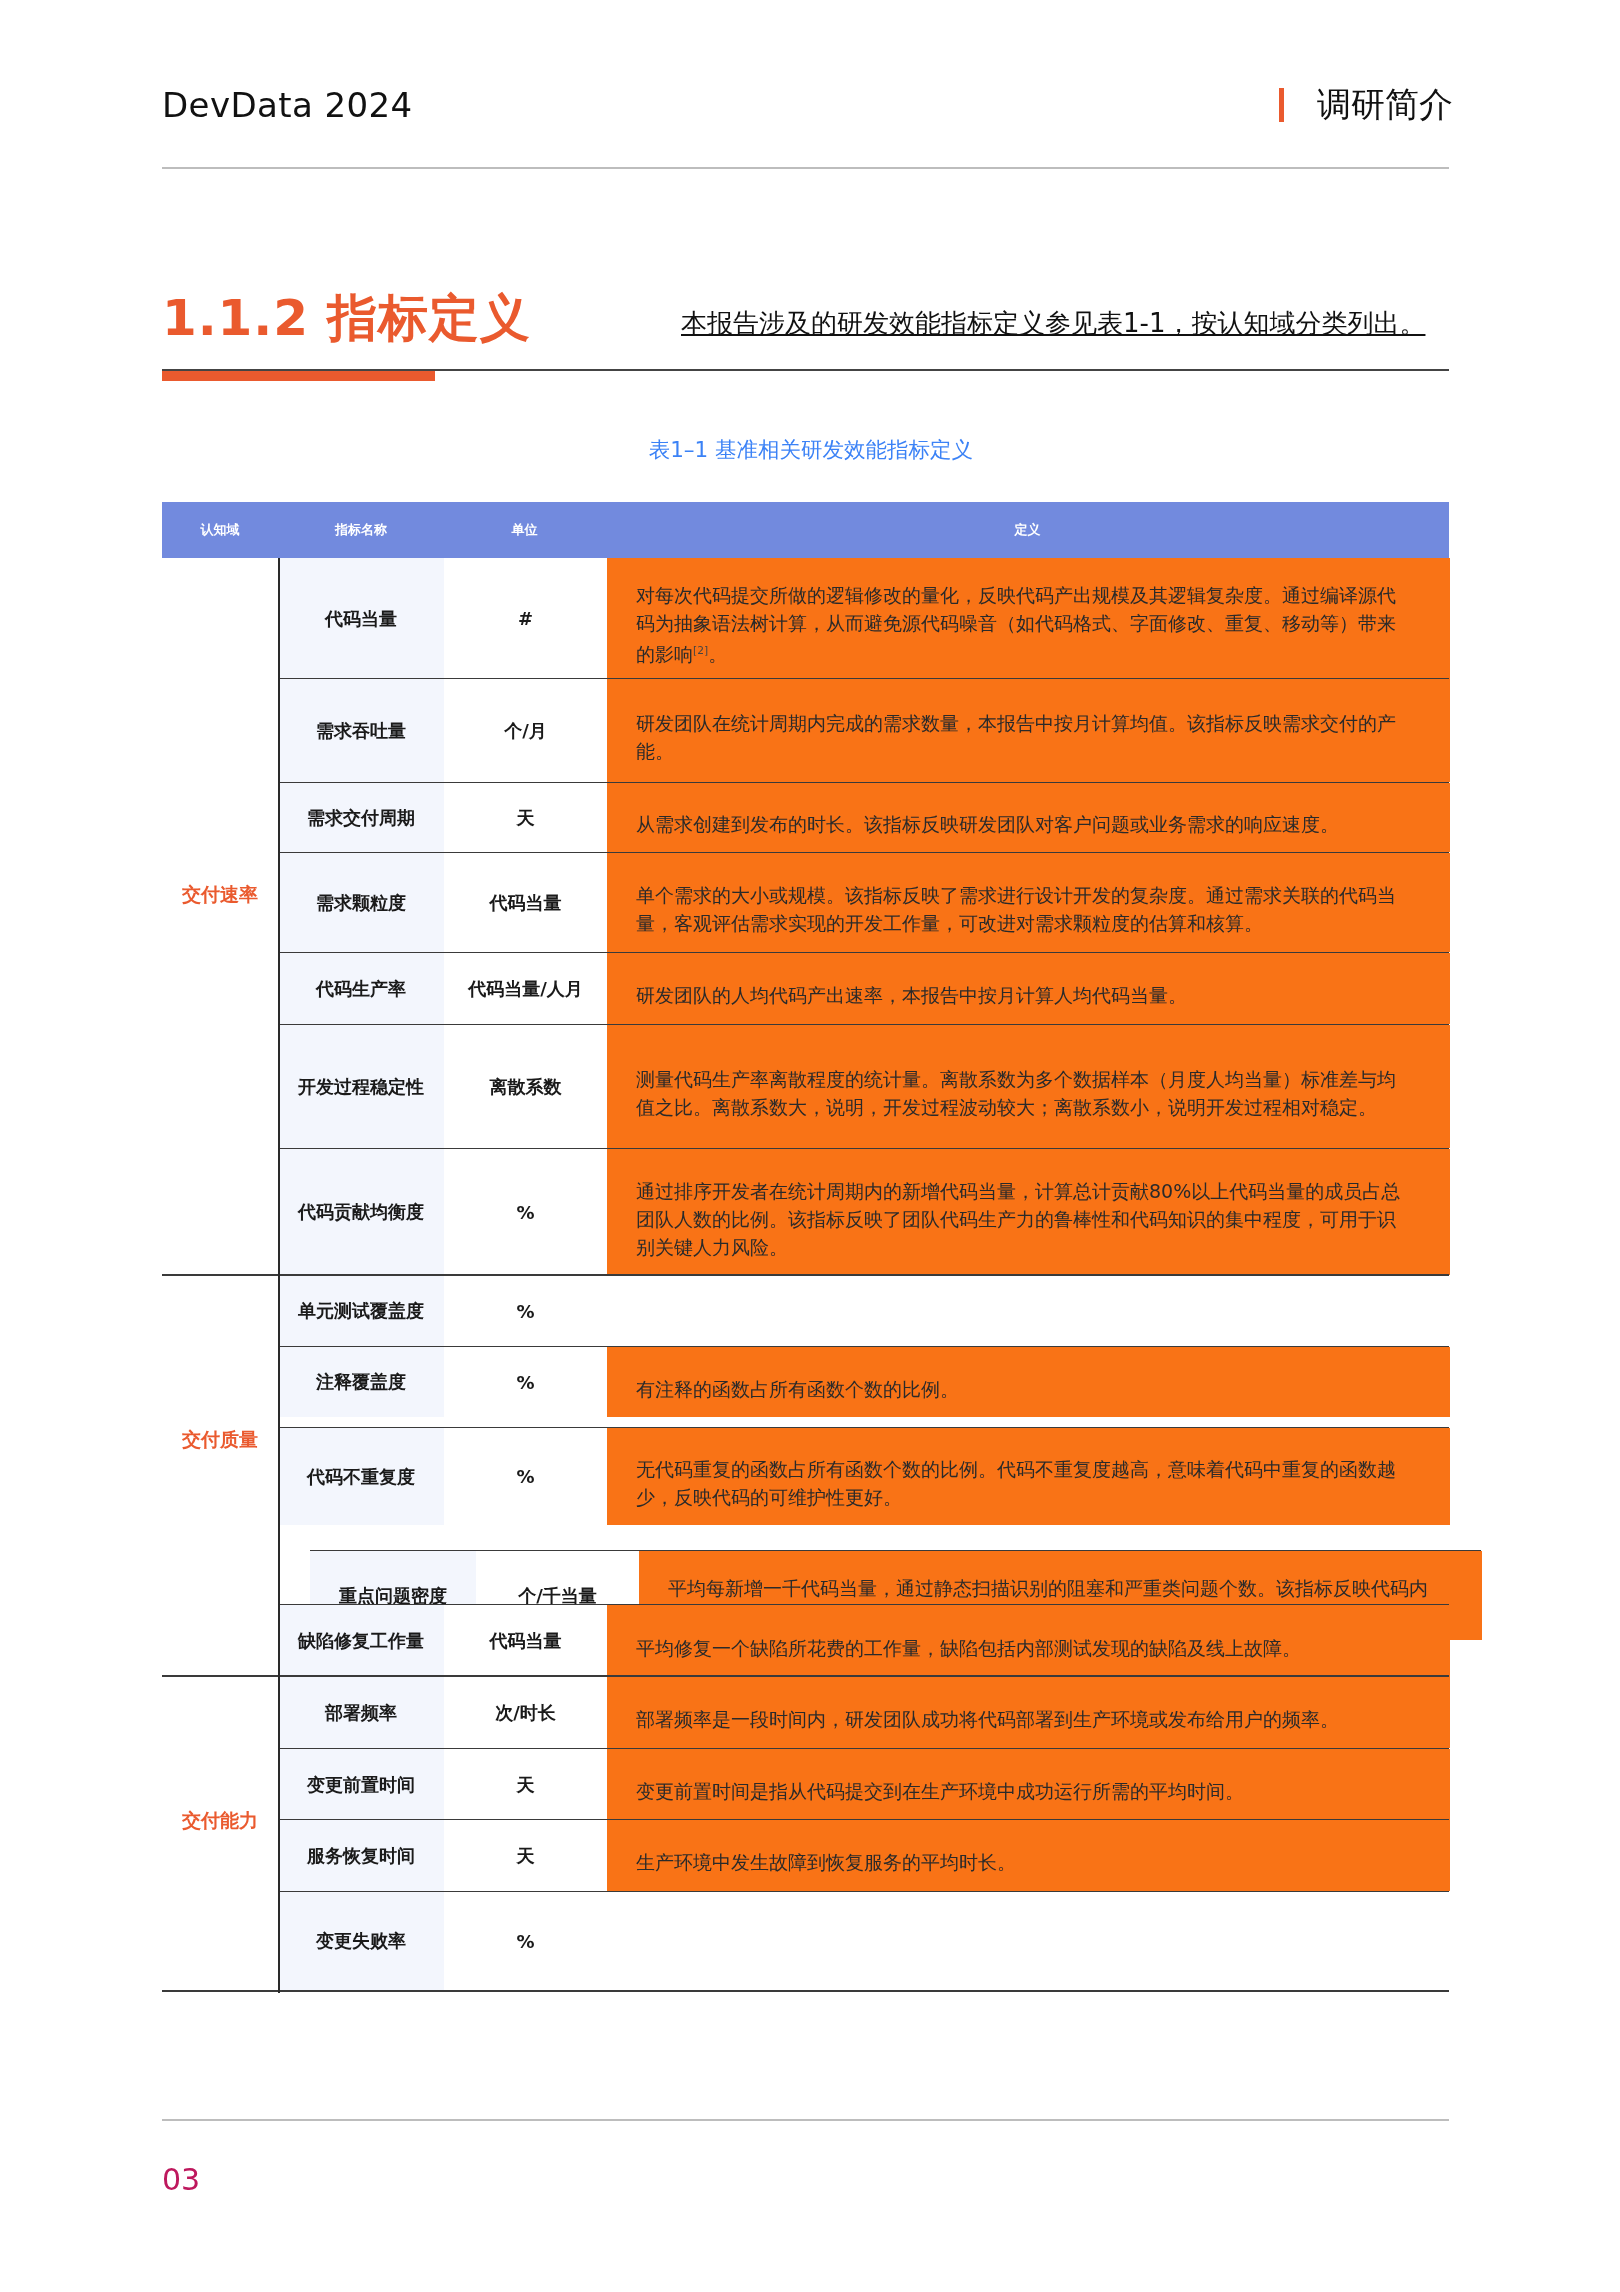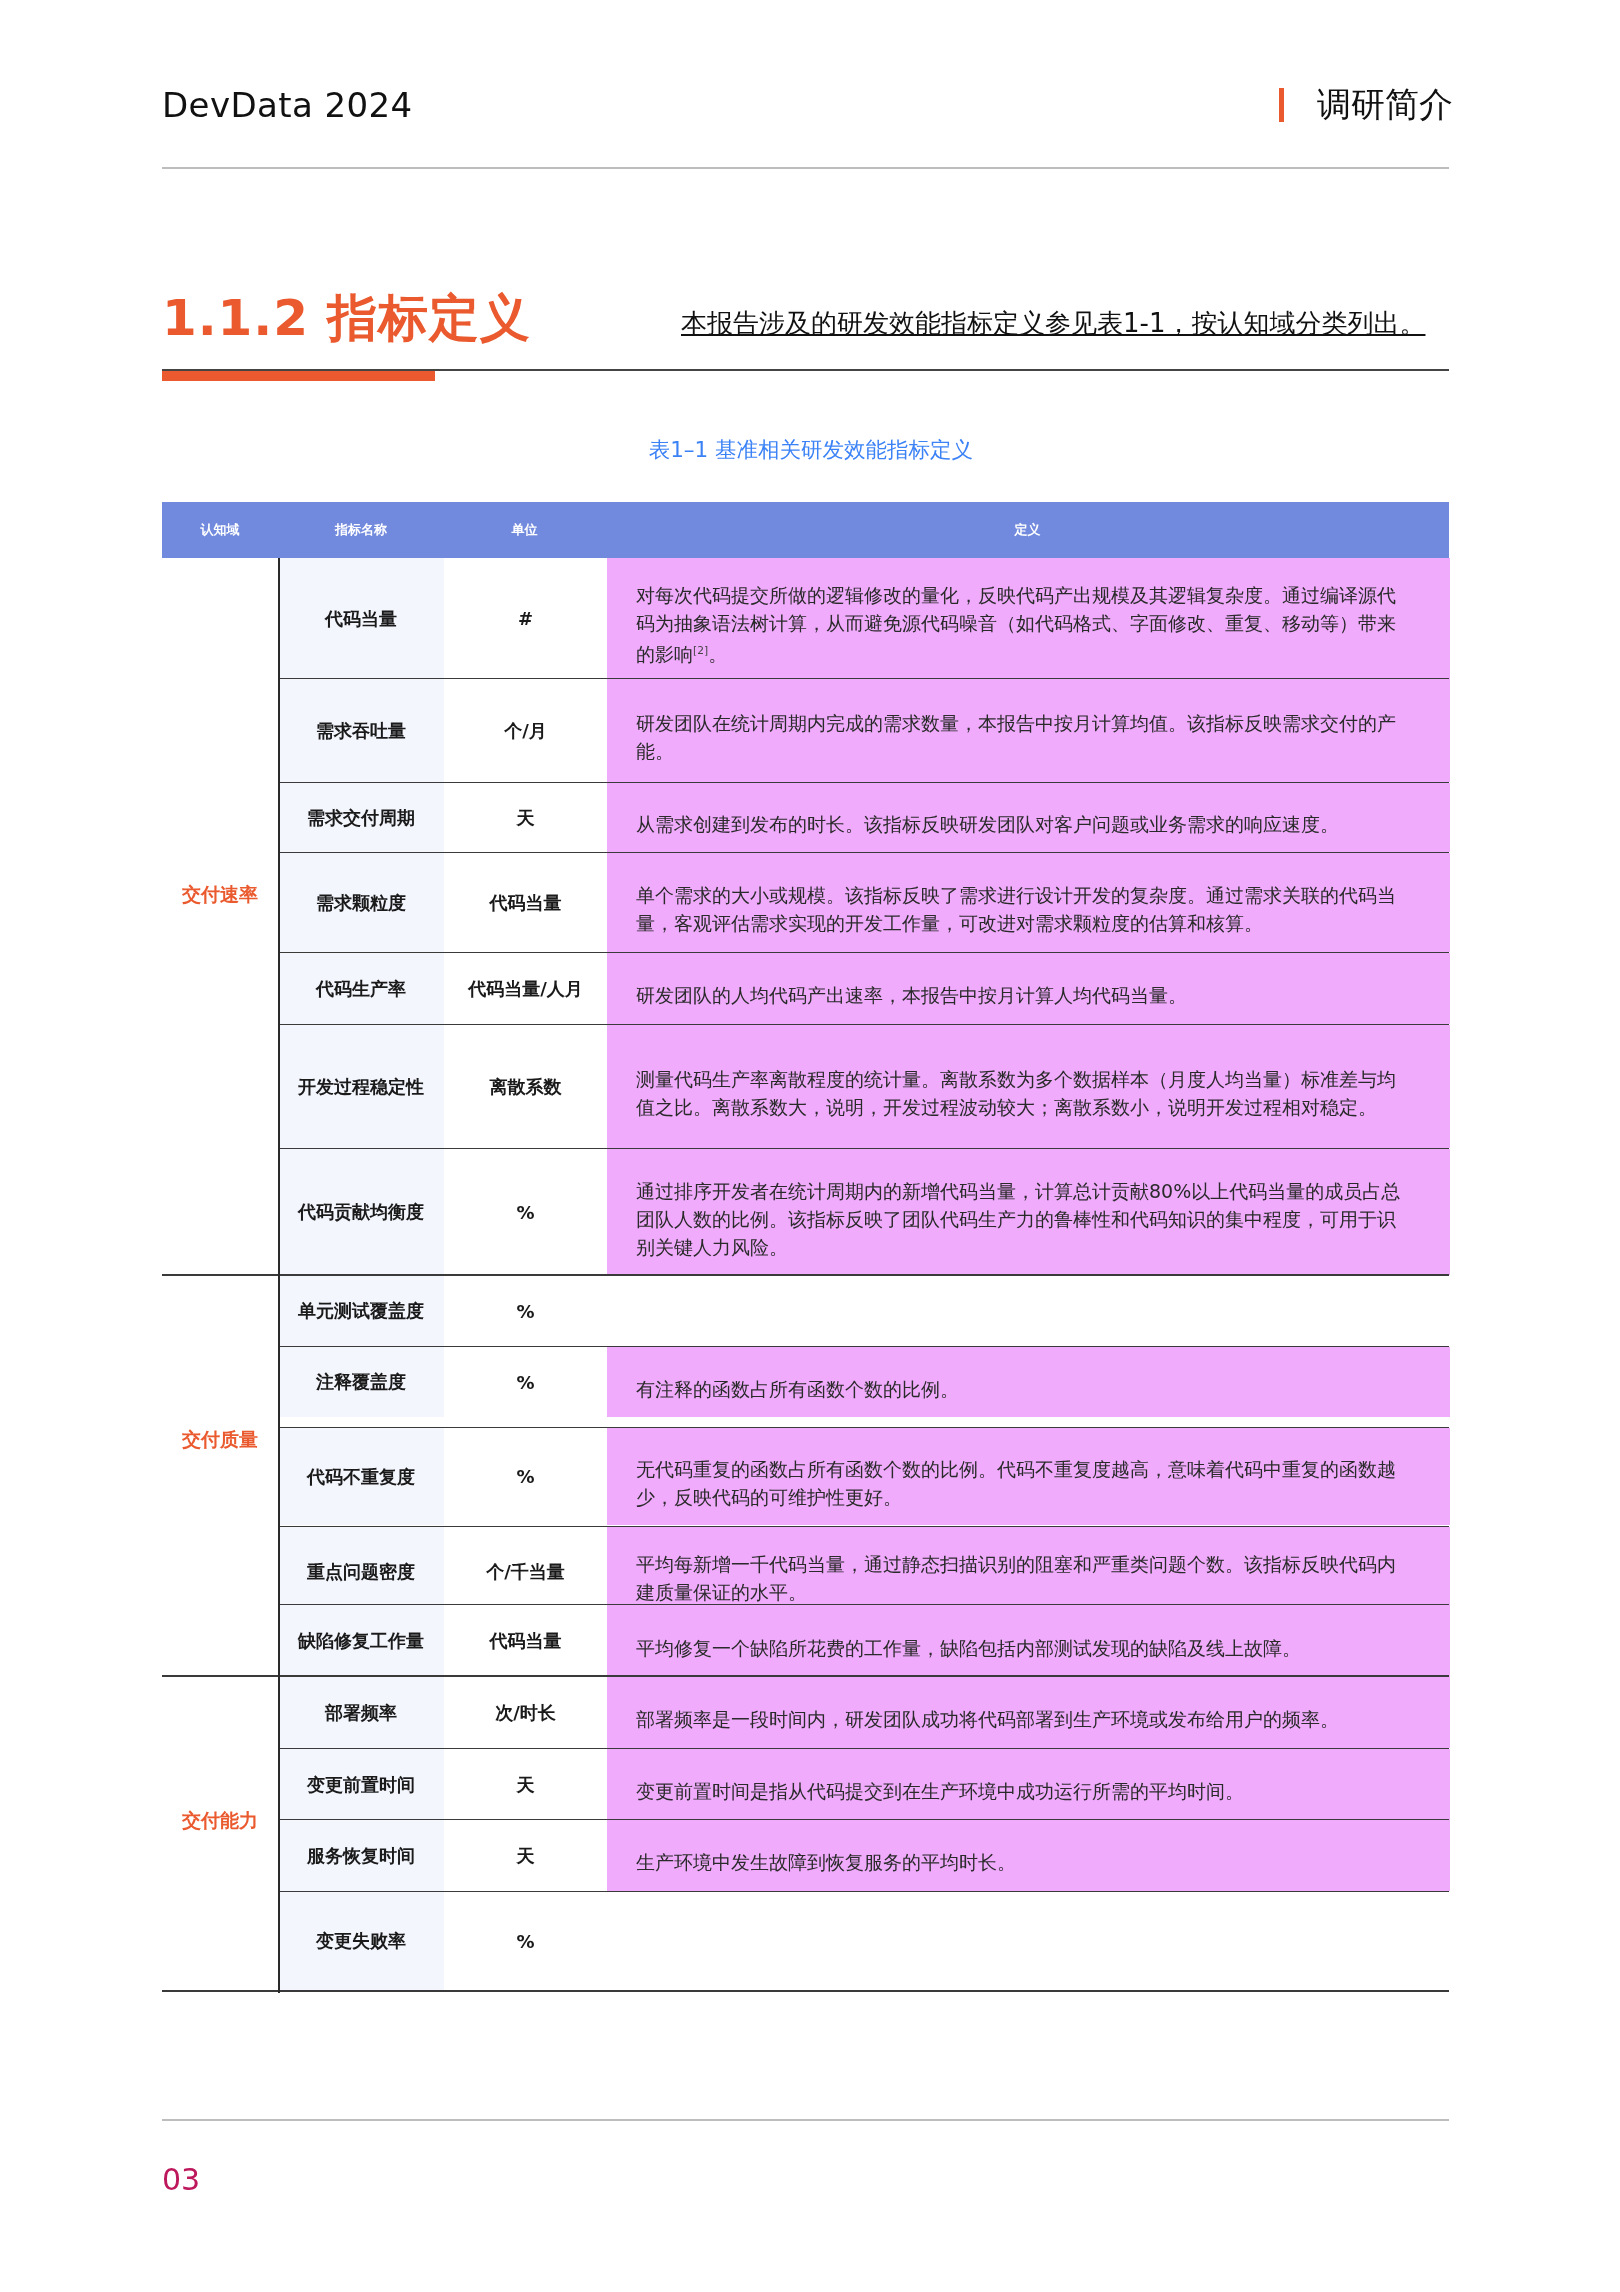--- a/index.html
+++ b/index.html
@@ -31,21 +31,21 @@
     .c0 { left: 0; width: 116px; }
     .c1 { left: 116px; width: 166px; }
     .c2 { left: 281px; width: 163px; }
     .c3 { left: 444px; width: 843px; }
 
     .row { position: absolute; left: 116px; width: 1171px; border-top: 1.8px solid #3a3a3a; box-sizing: border-box; }
     .row.first { border-top: none; }
     .row > .cell { position: absolute; top: 0; bottom: 0; display: flex; align-items: center; box-sizing: border-box; }
     .row .name { left: 0; width: 166px; background: #f3f6fd; justify-content: center; font-weight: bold; font-size: 18px; color: #1a1a1a; }
     .row .unit { left: 166px; width: 163px; background: #ffffff; justify-content: center; font-weight: bold; font-size: 18px; color: #1a1a1a; }
-    .row .def  { left: 329px; width: 843px; background: #f0abfc; padding: 13px 40px 0 29px; font-size: 19px; line-height: 28px; color: #2a2a2a; }
+    .row .def  { left: 329px; width: 843px; background: #f97316; padding: 13px 40px 0 29px; font-size: 19px; line-height: 28px; color: #2a2a2a; }
     .row .def sup { font-size: 10.7px; vertical-align: 7.2px; color: #444; }
 
     .vline { position: absolute; left: 116px; width: 1.8px; background: #2a2a2a; }
     .domain { position: absolute; left: 0; width: 116px; display: flex; align-items: center; justify-content: center;
               color: #ea5a2e; font-weight: bold; font-size: 19px; }
     .grp-rule { position: absolute; left: 0; width: 1287px; height: 1.8px; background: #3a3a3a; }
 
     
     #ftr-rule { left: 162px; top: 2119px; width: 1287px; height: 1.8px; background: #bdbdbd; }
     #ftr-page { left: 162px; top: 2162px; font-size: 30px; color: #be185d; }
@@ -128,21 +128,21 @@
   <div class="row" style="top:844px;height:71px;">
     <div class="cell name">注释覆盖度</div>
     <div class="cell unit">%</div>
     <div class="cell def">有注释的函数占所有函数个数的比例。</div>
   </div>
   <div class="row" style="top:880px;height:98px;margin-top:45px;">
     <div class="cell name">代码不重复度</div>
     <div class="cell unit">%</div>
     <div class="cell def">无代码重复的函数占所有函数个数的比例。代码不重复度越高，意味着代码中重复的函数越少，反映代码的可维护性更好。</div>
   </div>
-  <div class="row" style="top:1024px;height:90px;">
+  <div class="row" style="top:1048px;height:90px;margin-left:32px;">
     <div class="cell name">重点问题密度</div>
     <div class="cell unit">个/千当量</div>
     <div class="cell def">平均每新增一千代码当量，通过静态扫描识别的阻塞和严重类问题个数。该指标反映代码内建质量保证的水平。</div>
   </div>
   <div class="row" style="top:1102px;height:73px;">
     <div class="cell name">缺陷修复工作量</div>
     <div class="cell unit">代码当量</div>
     <div class="cell def">平均修复一个缺陷所花费的工作量，缺陷包括内部测试发现的缺陷及线上故障。</div>
   </div>
 

